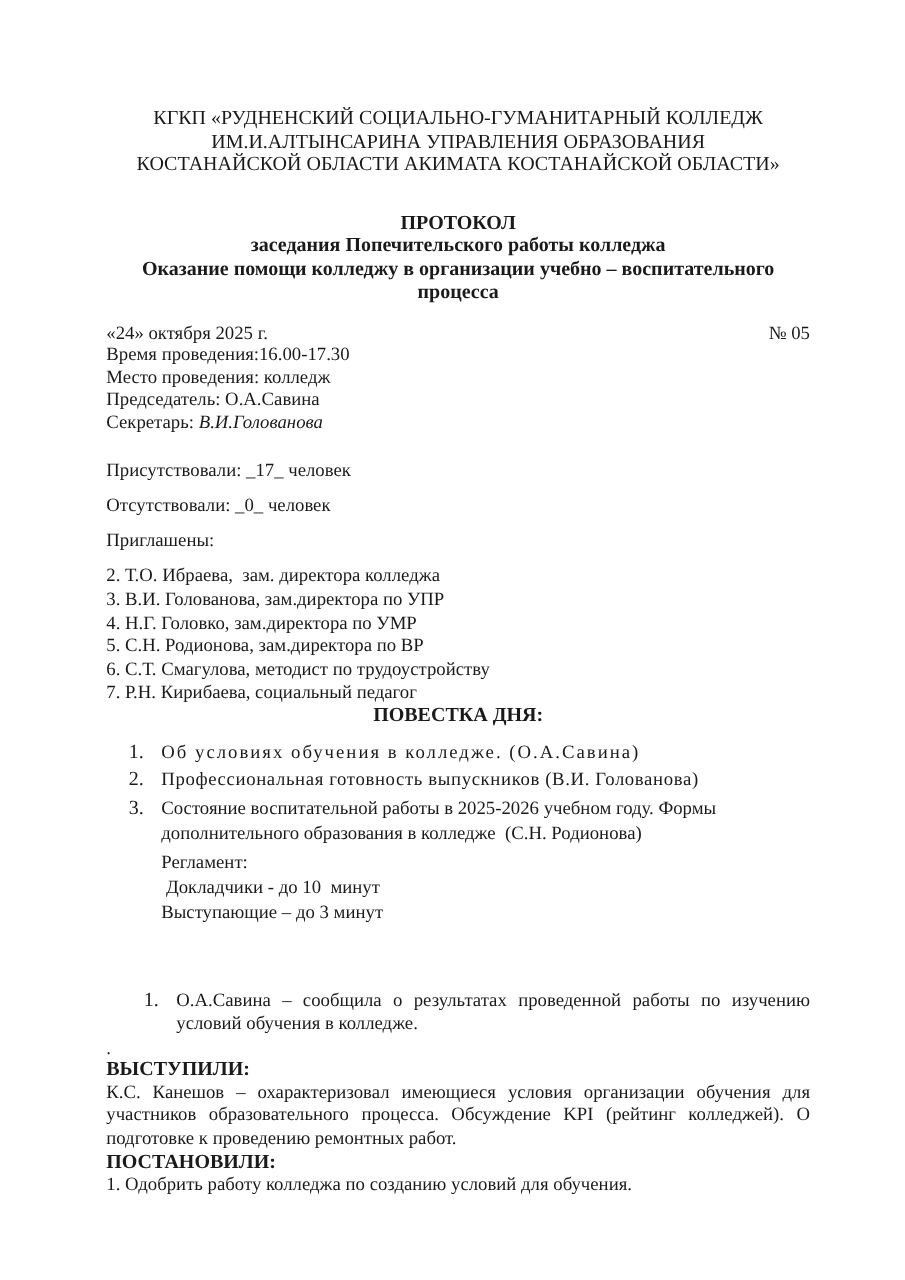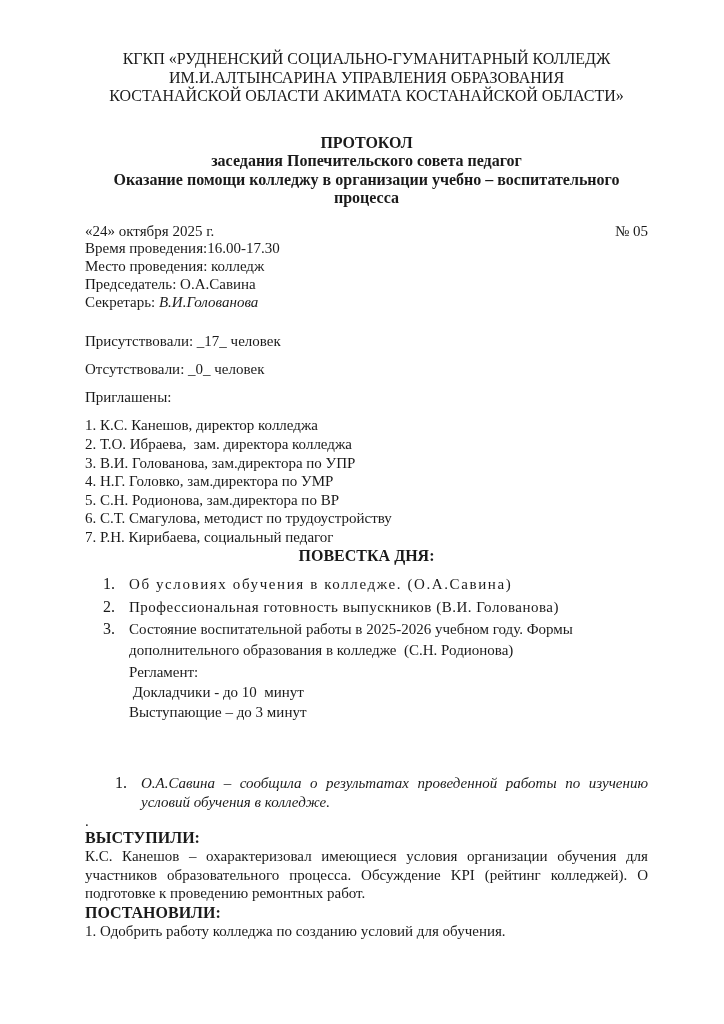--- a/index.html
+++ b/index.html
@@ -18,20 +18,21 @@
     line-height: 18.5px;
     box-sizing: border-box;
     padding: 50px 76px 0 85px;
     overflow: hidden;
   }
   .bold { font-weight: normal; }
   .org-header {
     font-size: 16px;
     line-height: 18.5px;
     text-align: center;
+    margin-top: 36px;
   }
   .doc-title {
     margin-top: 28px;
     font-size: 16px;
     line-height: 18.5px;
     font-weight: bold;
     text-align: center;
   }
   .meta { margin-top: 15px; }
   .meta-row {
@@ -75,21 +76,21 @@
   .slushali-item {
     display: flex;
     margin-top: 7px;
     margin-left: 30px;
   }
   .slushali-num {
     width: 26px;
     flex: 0 0 26px;
     font-size: 16px;
   }
-  .slushali-text { text-align: justify; font-style: italic; }
+  .slushali-text { text-align: justify; }
   .stray-dot { line-height: 14px; margin-top: 3px; }
   .vystupili-text { text-align: justify; margin: 0; }
   .postanovili-item { line-height: 18.5px; }
   .doc-footer {
     position: absolute;
     left: 82px;
     top: 1040px;
     font-family: "Liberation Sans", "DejaVu Sans", sans-serif;
     font-size: 11px;
     color: #222222;
@@ -101,41 +102,40 @@
 <div class="page">
 
   <div class="org-header">
     <div>КГКП «РУДНЕНСКИЙ СОЦИАЛЬНО-ГУМАНИТАРНЫЙ КОЛЛЕДЖ</div>
     <div>ИМ.И.АЛТЫНСАРИНА УПРАВЛЕНИЯ ОБРАЗОВАНИЯ</div>
     <div>КОСТАНАЙСКОЙ ОБЛАСТИ АКИМАТА КОСТАНАЙСКОЙ ОБЛАСТИ»</div>
   </div>
 
   <div class="doc-title">
     <div>ПРОТОКОЛ</div>
-    <div>заседания Попечительского совета педагог</div>
+    <div>заседания Попечительского работы колледжа</div>
     <div>Оказание помощи колледжу в организации учебно – воспитательного процесса</div>
   </div>
 
   <div class="meta">
     <div class="meta-row">
       <span>«24» октября 2025 г.</span>
       <span>№ 05</span>
     </div>
     <div class="bold">Время проведения:16.00-17.30</div>
     <div class="bold">Место проведения: колледж</div>
     <div>Председатель: О.А.Савина</div>
     <div><span>Секретарь: </span><i>В.И.Голованова</i></div>
   </div>
 
   <div class="attendance">
     <div class="att-line"><span class="bold">Присутствовали:</span><span> _17_ человек</span></div>
     <div class="att-line">Отсутствовали: _0_ человек</div>
     <div class="att-line">Приглашены:</div>
     <div class="invitees">
-      <div class="invitee">1. К.С. Канешов, директор колледжа</div>
       <div class="invitee">2. Т.О. Ибраева,  зам. директора колледжа</div>
       <div class="invitee">3. В.И. Голованова, зам.директора по УПР</div>
       <div class="invitee">4. Н.Г. Головко, зам.директора по УМР</div>
       <div class="invitee">5. С.Н. Родионова, зам.директора по ВР</div>
       <div class="invitee">6. С.Т. Смагулова, методист по трудоустройству</div>
       <div class="invitee">7. Р.Н. Кирибаева, социальный педагог</div>
     </div>
   </div>
 
   <div class="agenda">

